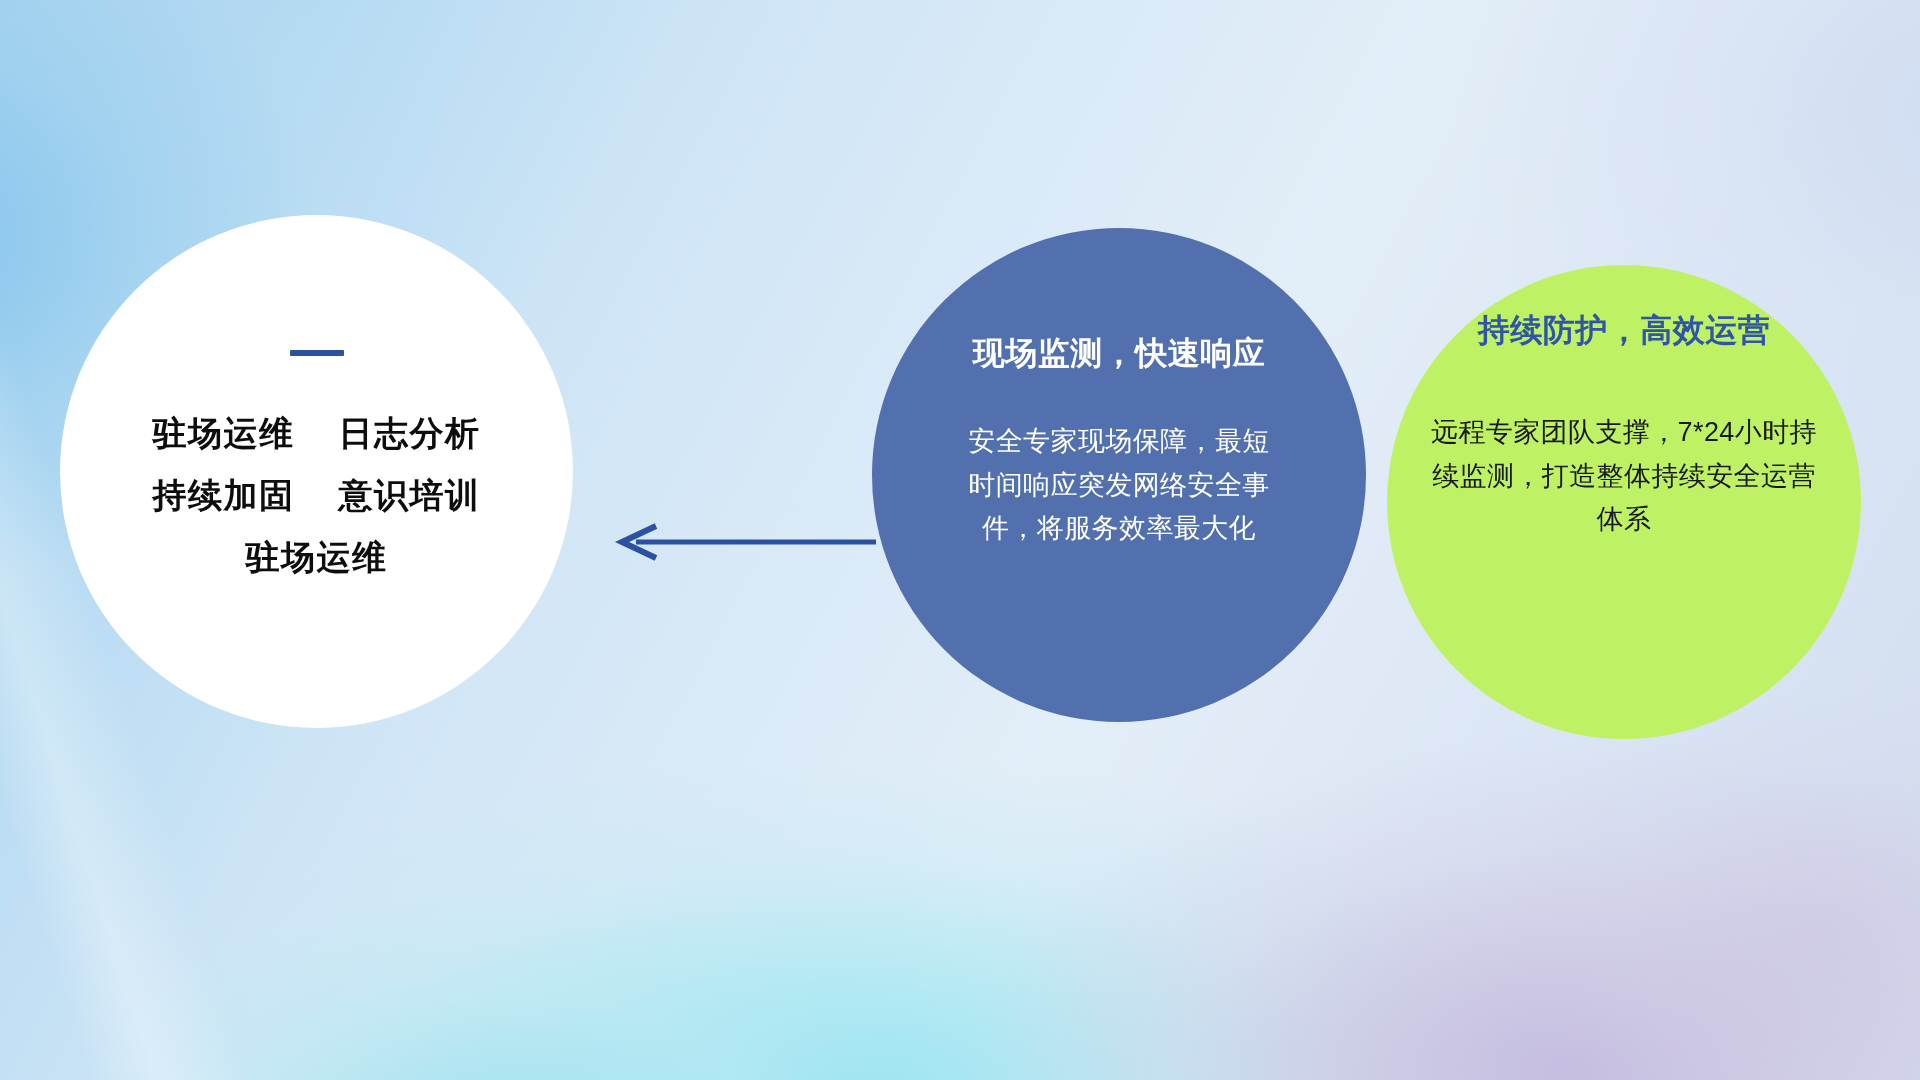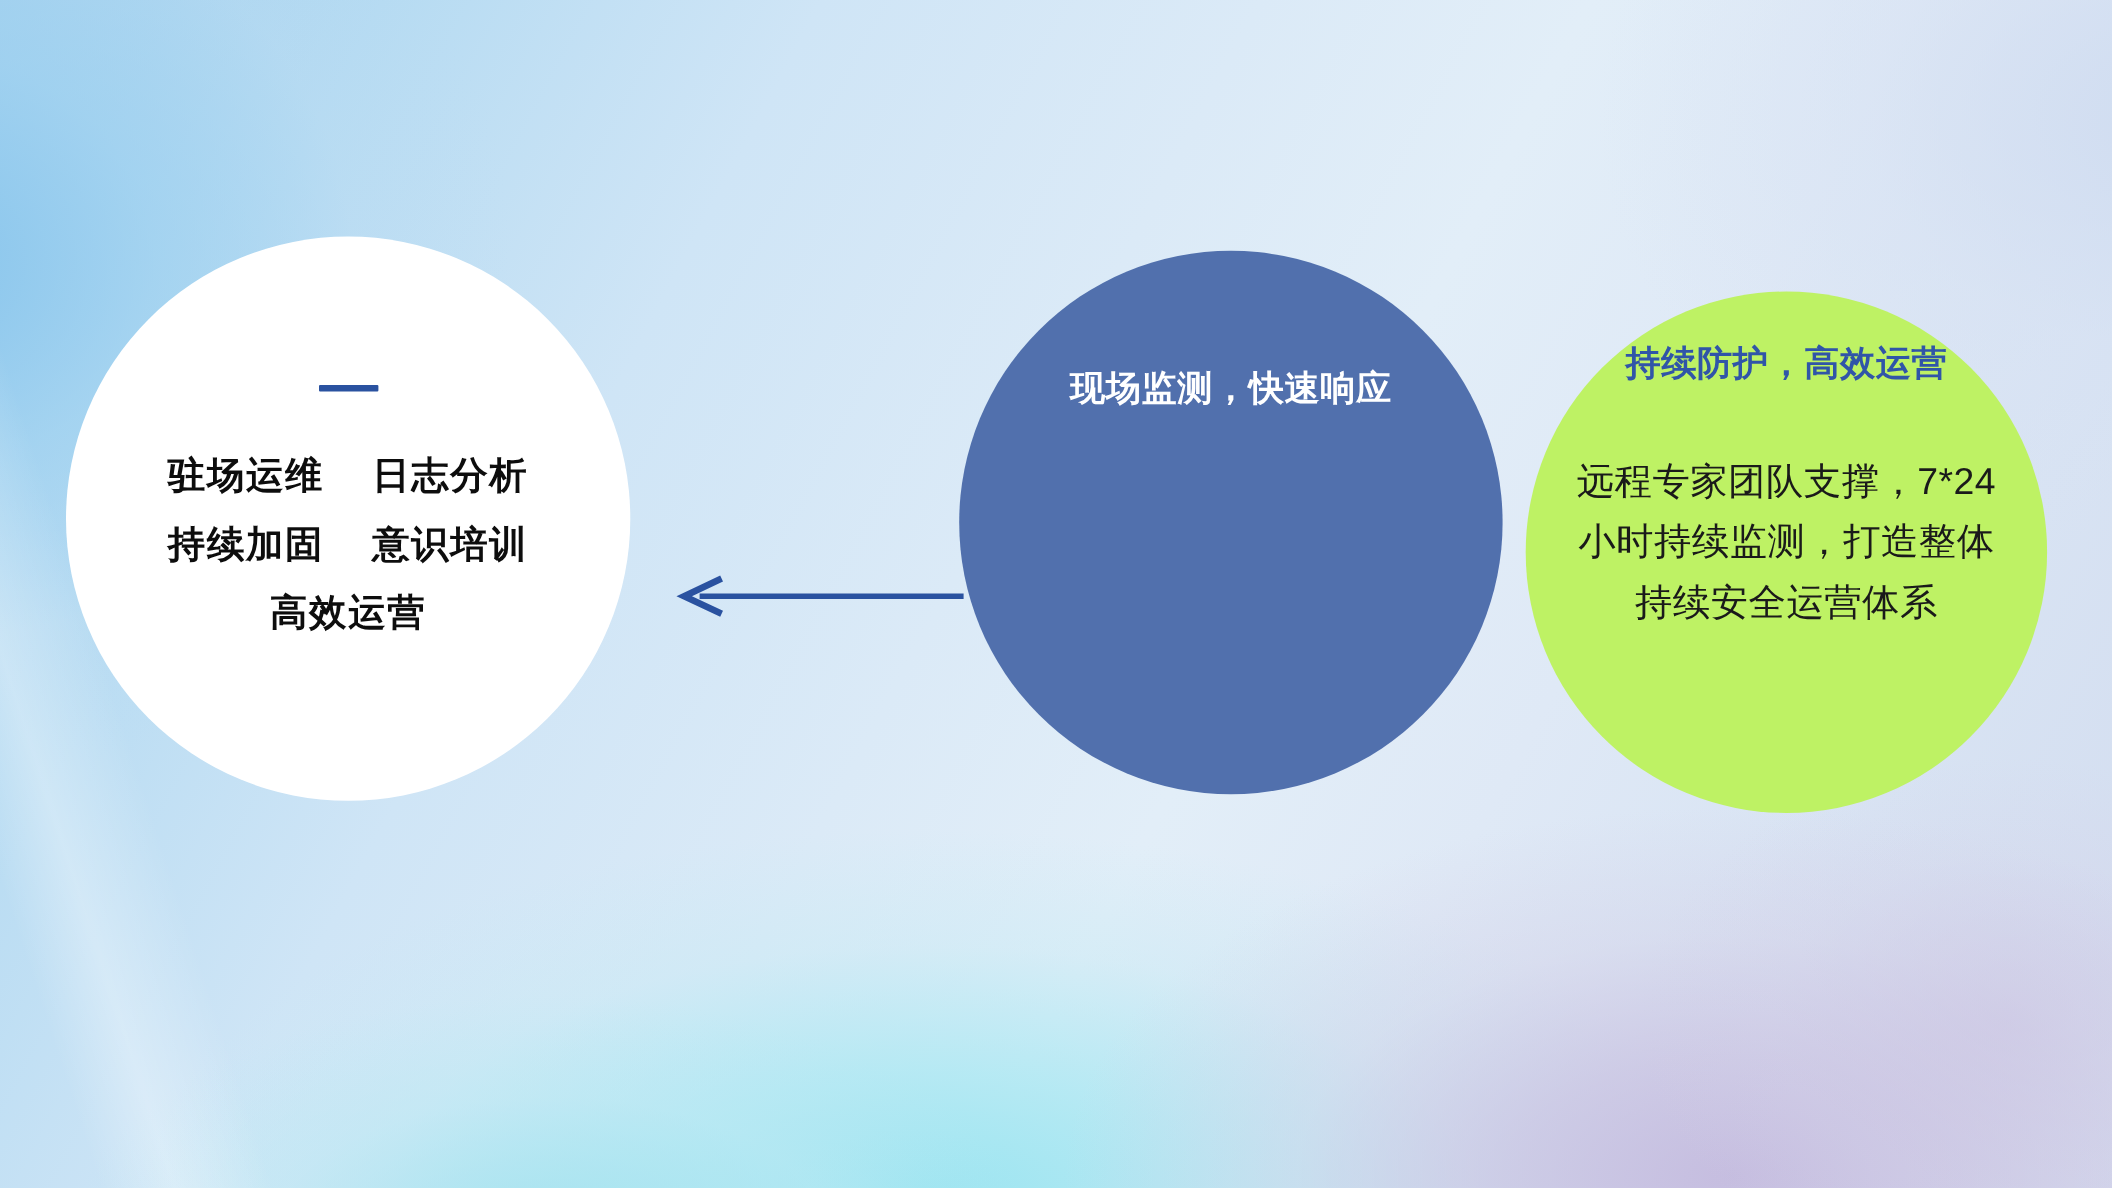--- a/index.html
+++ b/index.html
@@ -180,21 +180,21 @@
   }
   #circle-right .c-title {
     font-size: 32px;
     font-weight: 700;
     color: #3055a8;
     letter-spacing: 0.5px;
     white-space: nowrap;
     margin-bottom: 58px;
   }
   #circle-right .c-body {
-    font-size: 34px;
+    font-size: 27px;
     font-weight: 400;
     color: #1a1a1a;
     line-height: 1.62;
     text-align: center;
     width: 400px;
     letter-spacing: 0.4px;
   }
 
   
   #arrow {
@@ -218,26 +218,27 @@
   <div class="bg-layer bg-blob-cyan2"></div>
   <div class="bg-layer bg-blob-lav"></div>
   <div class="bg-layer bg-blob-lav2"></div>
   <div class="bg-layer bg-streak"></div>
 
   <div class="circle" id="circle-left">
     <div class="accent-dash"></div>
     <div class="left-lines">
       <div class="left-line">驻场运维    日志分析</div>
       <div class="left-line">持续加固    意识培训</div>
-      <div class="left-line">高效运营</div>
+      <div class="left-line">驻场运维</div>
     </div>
   </div>
 
   <div class="circle" id="circle-mid">
     <div class="c-title">现场监测，快速响应</div>
+    <div class="c-body">安全专家现场保障，最短时间响应突发网络安全事件，将服务效率最大化</div>
   </div>
 
   <div class="circle" id="circle-right">
     <div class="c-title">持续防护，高效运营</div>
     <div class="c-body">远程专家团队支撑，7*24小时持续监测，打造整体持续安全运营体系</div>
   </div>
 
   <svg id="arrow" viewBox="0 0 270 44">
     <line x1="266" y1="22" x2="26" y2="22" stroke="#2a52a0" stroke-width="5"></line>
     <polyline points="46,6 12,22 46,38" fill="none" stroke="#2a52a0" stroke-width="6" stroke-linecap="butt" stroke-linejoin="miter"></polyline>

